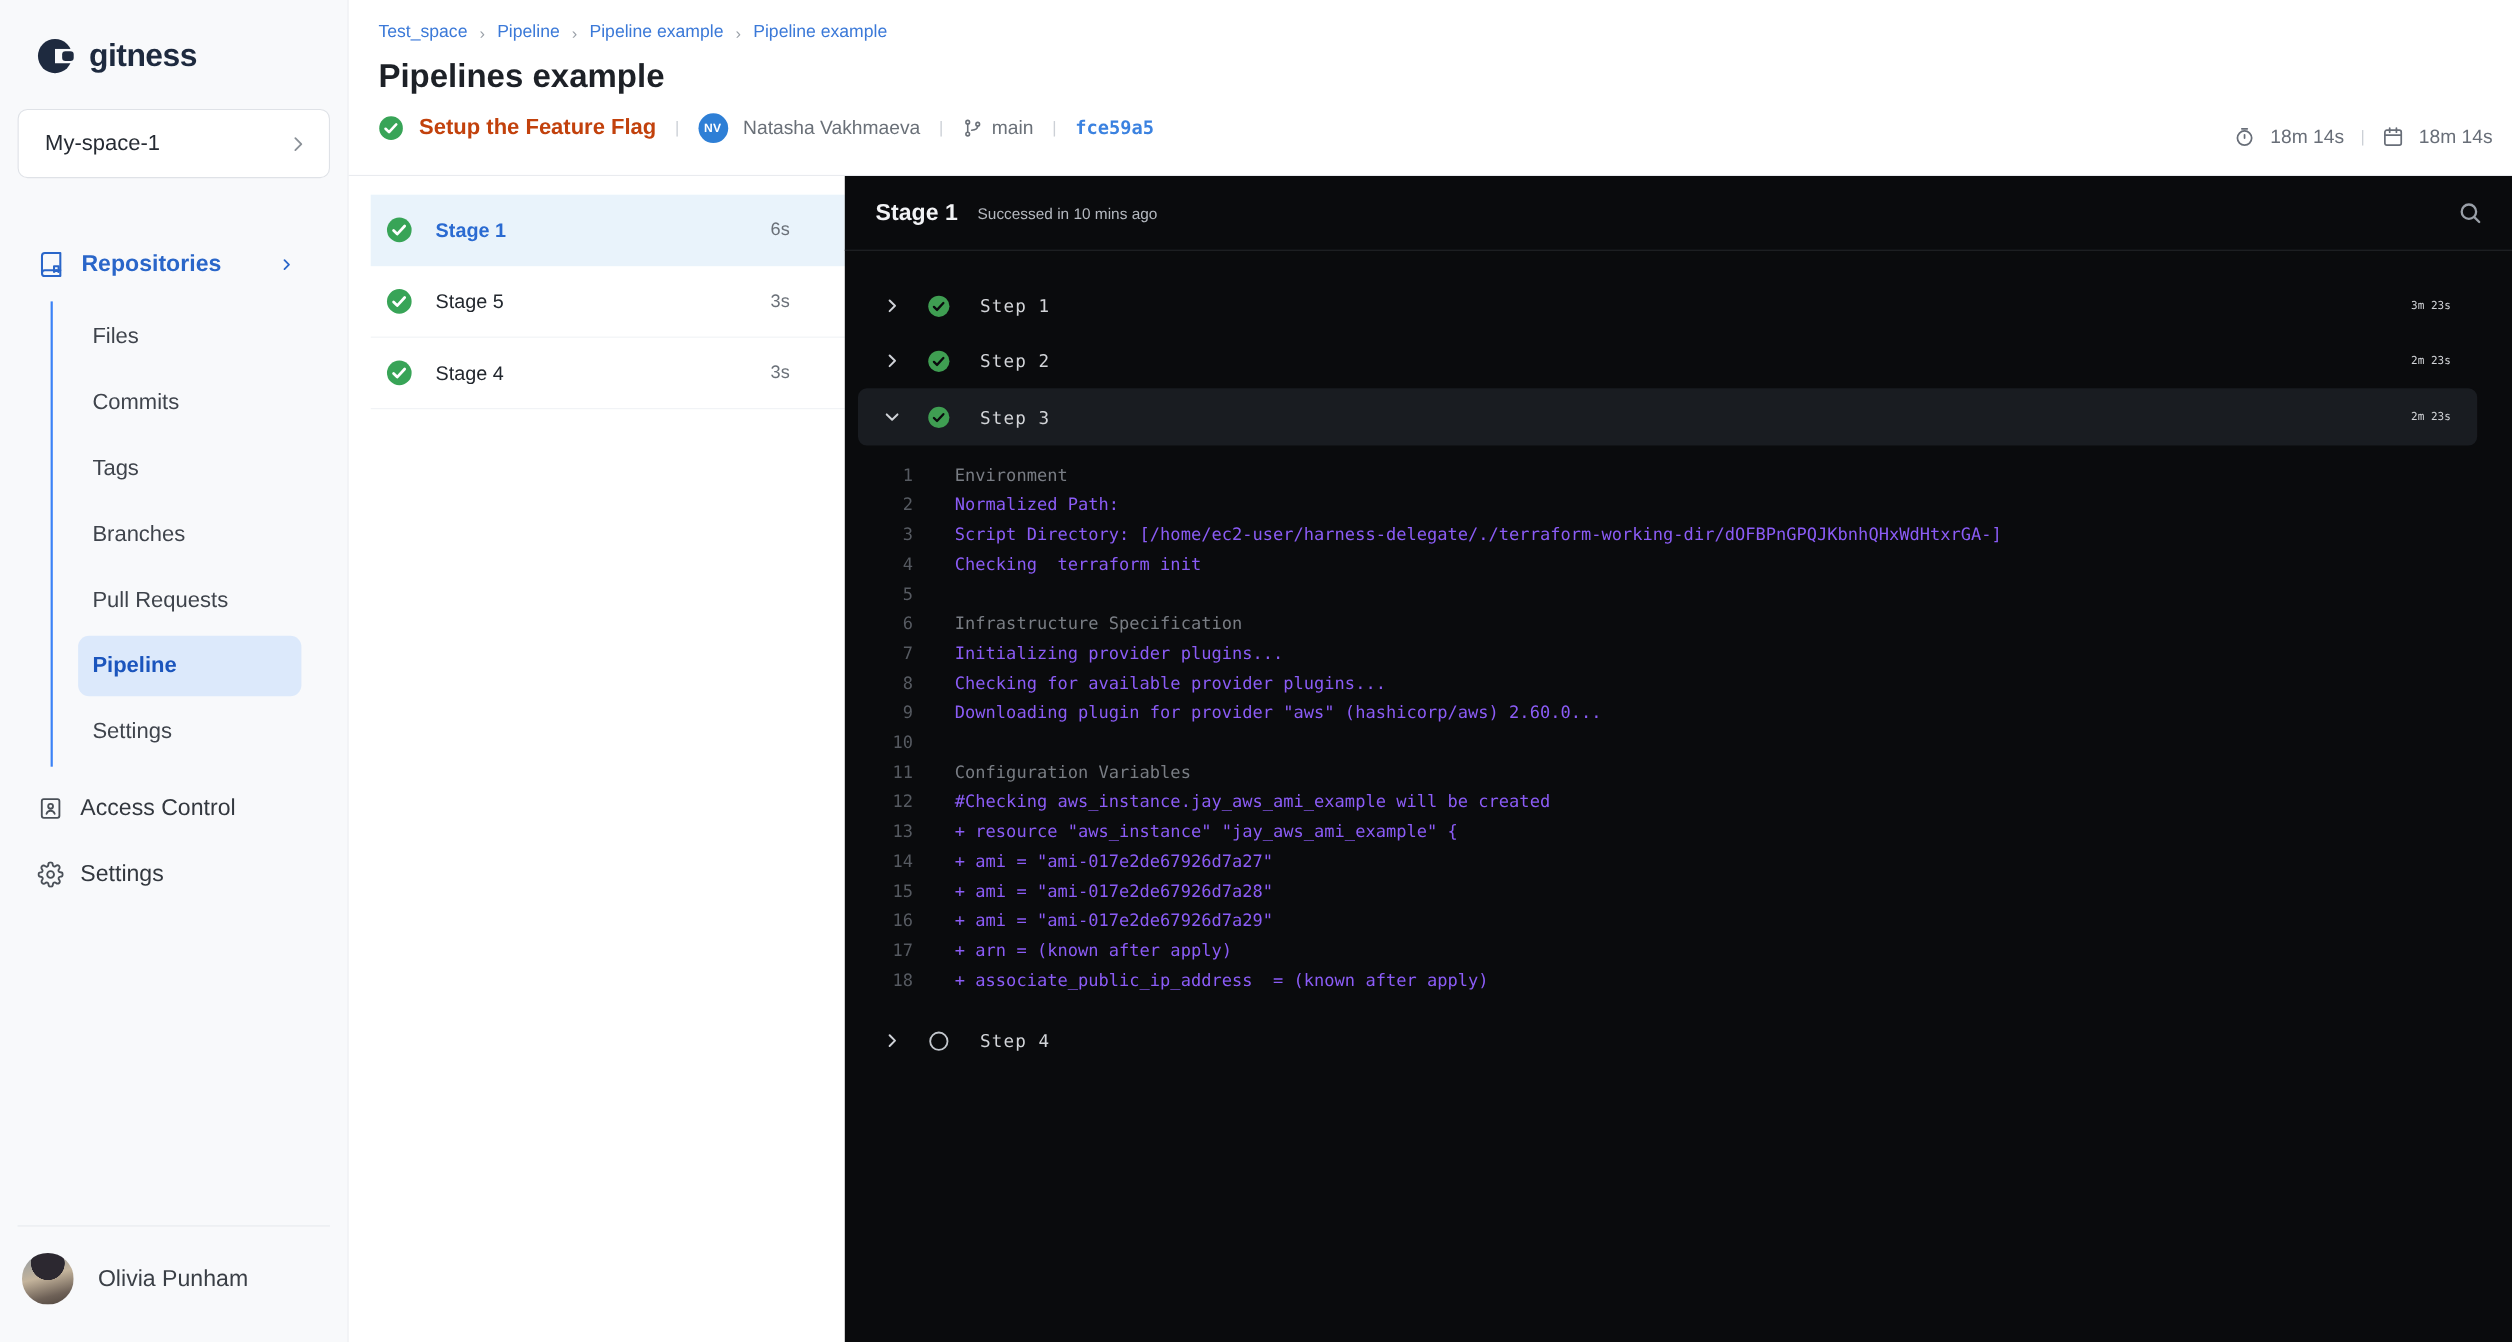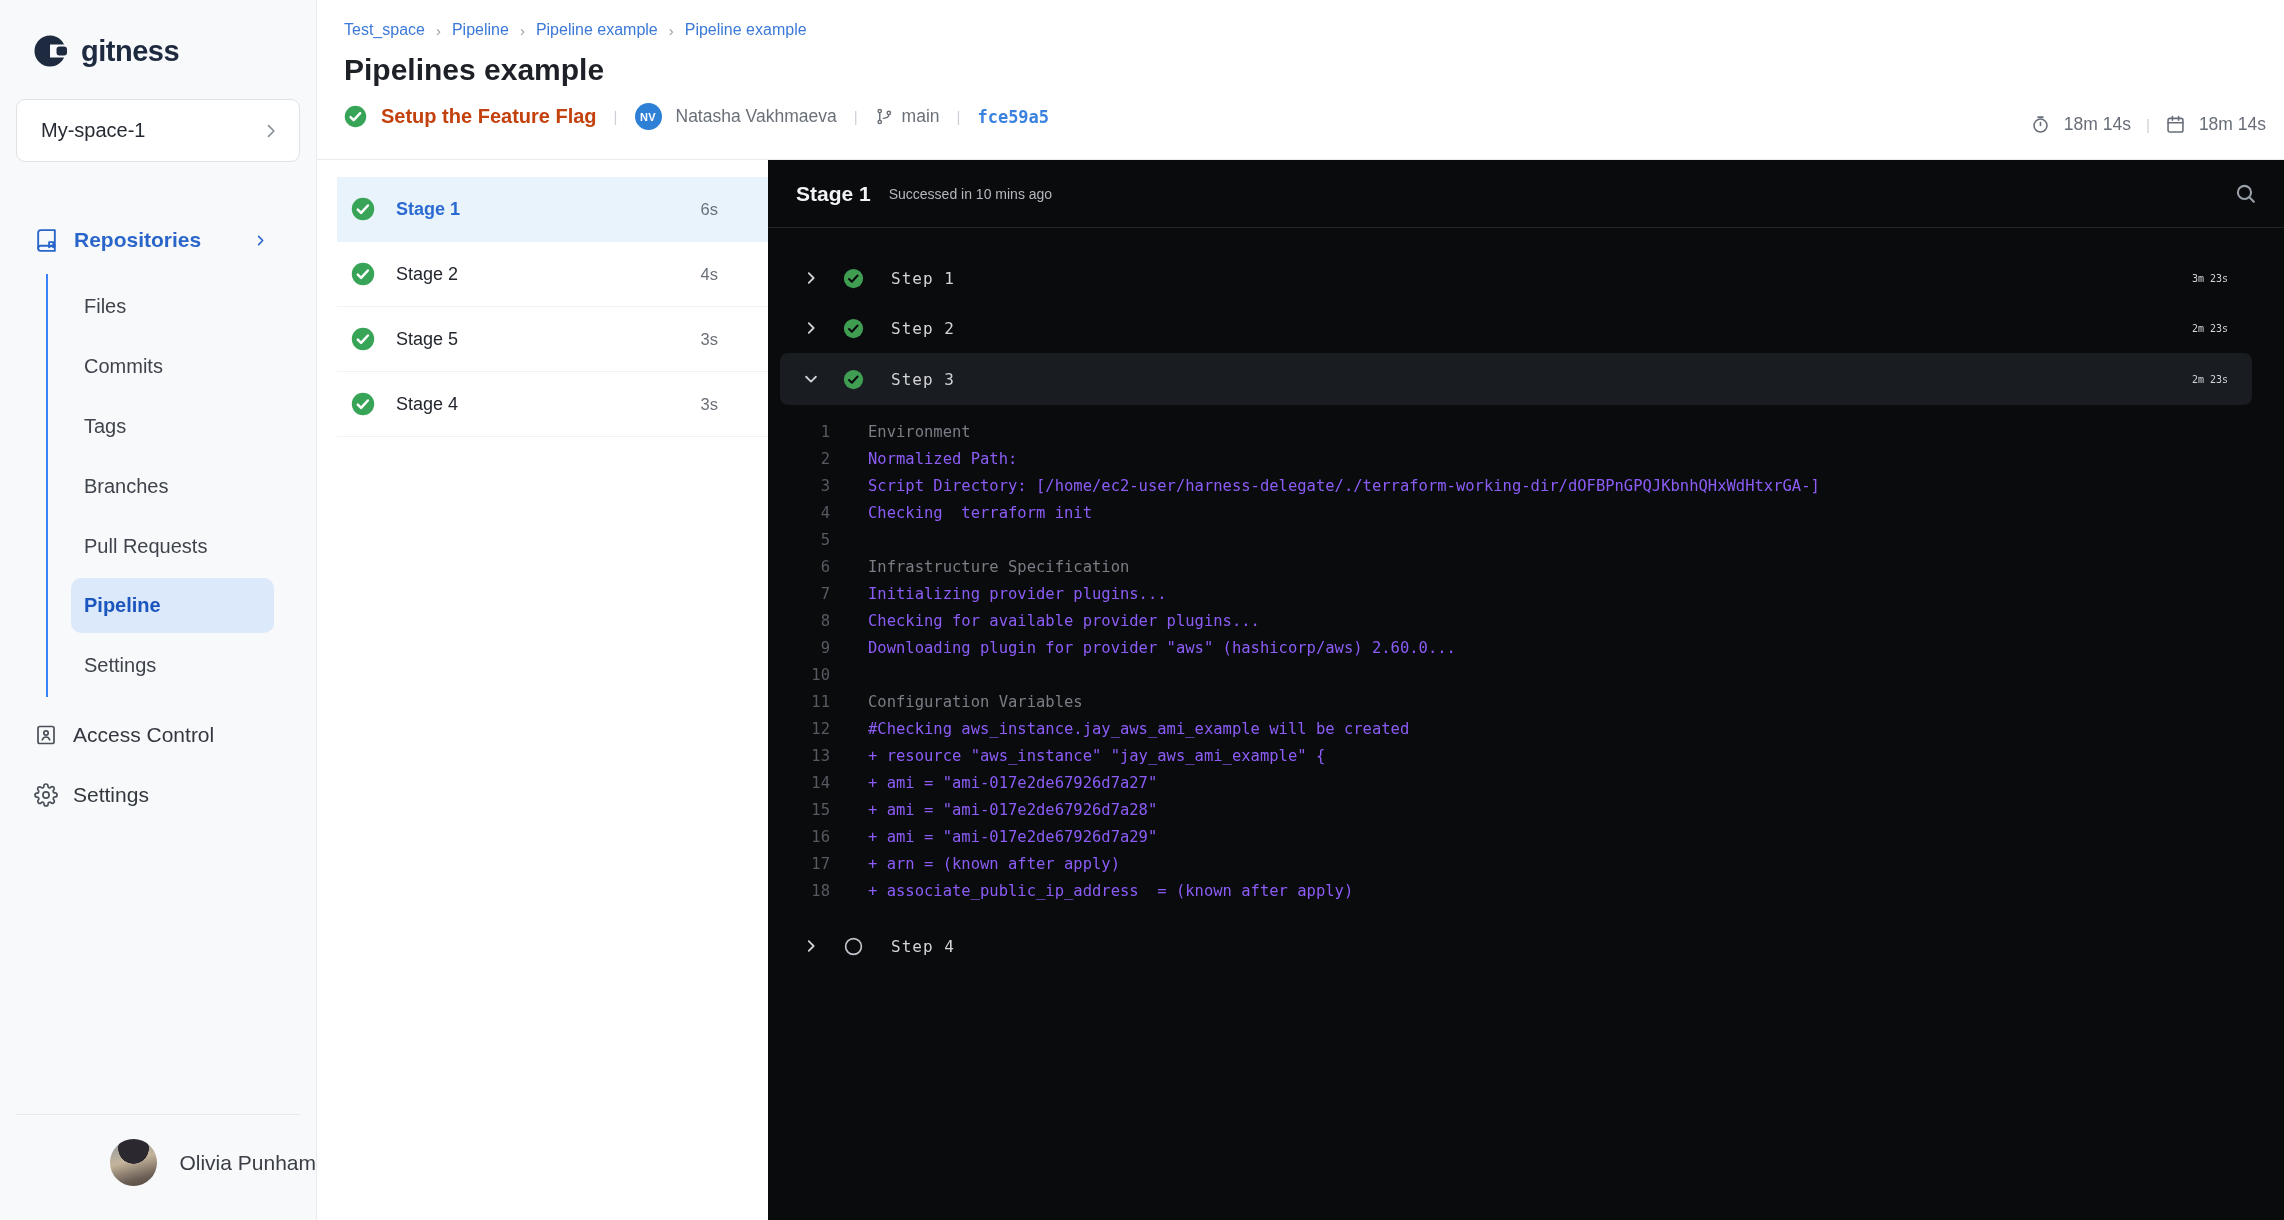--- a/index.html
+++ b/index.html
@@ -15,21 +15,21 @@
   .space-select .chev-lg { margin-left:auto; color:#8a9097; }
   .nav { margin-top:48px; }
   .nav-row { height:60px; display:flex; align-items:center; padding-left:34px; gap:15px; font-size:21px; color:#33383f; cursor:pointer; }
   .nav-row.repos { color:#2a66c9; font-weight:bold; }
   .nav-row.repos .chev-sm { margin-left:auto; margin-right:48px; color:#2a66c9; }
   .subnav { list-style:none; margin:4px 0 8px 46px; border-left:2px solid #3b82f6; padding:2px 12px; }
   .subnav li { height:60px; display:flex; align-items:center; padding-left:24px; font-size:20px; color:#3f444c; cursor:pointer; }
   .subnav li.selected { background:#dce9fb; border-radius:10px; margin:2px 30px 2px 11px; padding-left:13px; height:55px; color:#1b55bd; font-weight:bold; }
   .user-box { margin-top:auto; }
   .user-sep { border-top:1px solid #e7e9ed; margin:0 16px; }
-  .user-row { display:flex; align-items:center; gap:22px; padding:24px 0 34px 20px; cursor:pointer;justify-content:flex-end; }
+  .user-row { display:flex; align-items:center; gap:22px; padding:24px 0 34px 20px; cursor:pointer; }
   .user-avatar { width:47px; height:47px; border-radius:50%; flex:0 0 47px;
      background:
        radial-gradient(circle at 50% 20%, #2c2830 0 34%, rgba(0,0,0,0) 35%),
        linear-gradient(165deg, #8d97a0 0%, #c4b49c 45%, #6e6157 78%, #4c423b 100%); }
   .user-name { font-size:21px; color:#3a3f46; }
 
   
   .main { flex:1; display:flex; flex-direction:column; min-width:0; }
   .page-header { height:160px; flex:0 0 160px; border-bottom:1px solid #e9ebef; padding:21px 18px 0 27px; position:relative; background:#fff; }
   .crumbs { display:flex; align-items:center; gap:11px; font-size:16px; }
@@ -232,30 +232,20 @@
     <span class="stage-name">Stage 1</span>
     <span class="stage-dur">6s</span>
   </div>
           <div class="stage-row">
     <span class="stage-check">
       <svg width="24" height="24" viewBox="0 0 24 24">
                 <circle cx="12" cy="12" r="11.2" fill="#38a457"></circle>
                 <path d="M6.8 12.6l3.3 3.2 6.8-7.3" stroke="#fff" stroke-width="2.5" fill="none" stroke-linecap="round" stroke-linejoin="round"></path>
               </svg>
     </span>
-    <span class="stage-name">Stage 2</span>
-    <span class="stage-dur">4s</span>
-  </div>
-          <div class="stage-row">
-    <span class="stage-check">
-      <svg width="24" height="24" viewBox="0 0 24 24">
-                <circle cx="12" cy="12" r="11.2" fill="#38a457"></circle>
-                <path d="M6.8 12.6l3.3 3.2 6.8-7.3" stroke="#fff" stroke-width="2.5" fill="none" stroke-linecap="round" stroke-linejoin="round"></path>
-              </svg>
-    </span>
     <span class="stage-name">Stage 5</span>
     <span class="stage-dur">3s</span>
   </div>
           <div class="stage-row">
     <span class="stage-check">
       <svg width="24" height="24" viewBox="0 0 24 24">
                 <circle cx="12" cy="12" r="11.2" fill="#38a457"></circle>
                 <path d="M6.8 12.6l3.3 3.2 6.8-7.3" stroke="#fff" stroke-width="2.5" fill="none" stroke-linecap="round" stroke-linejoin="round"></path>
               </svg>
     </span>

